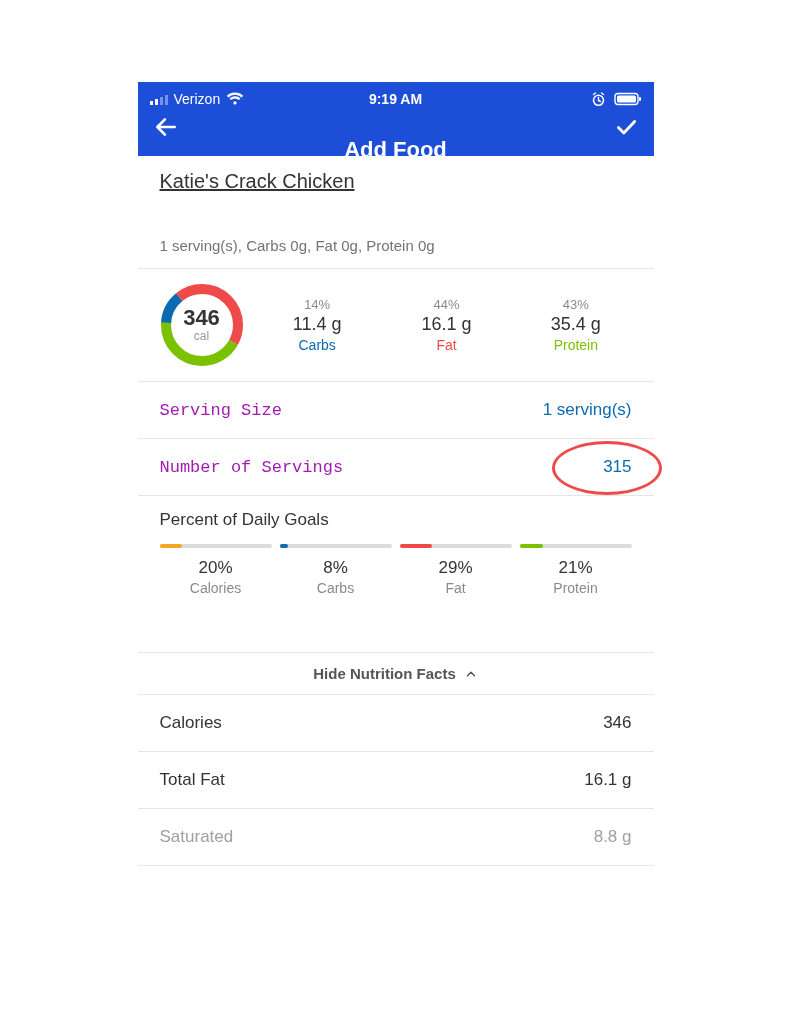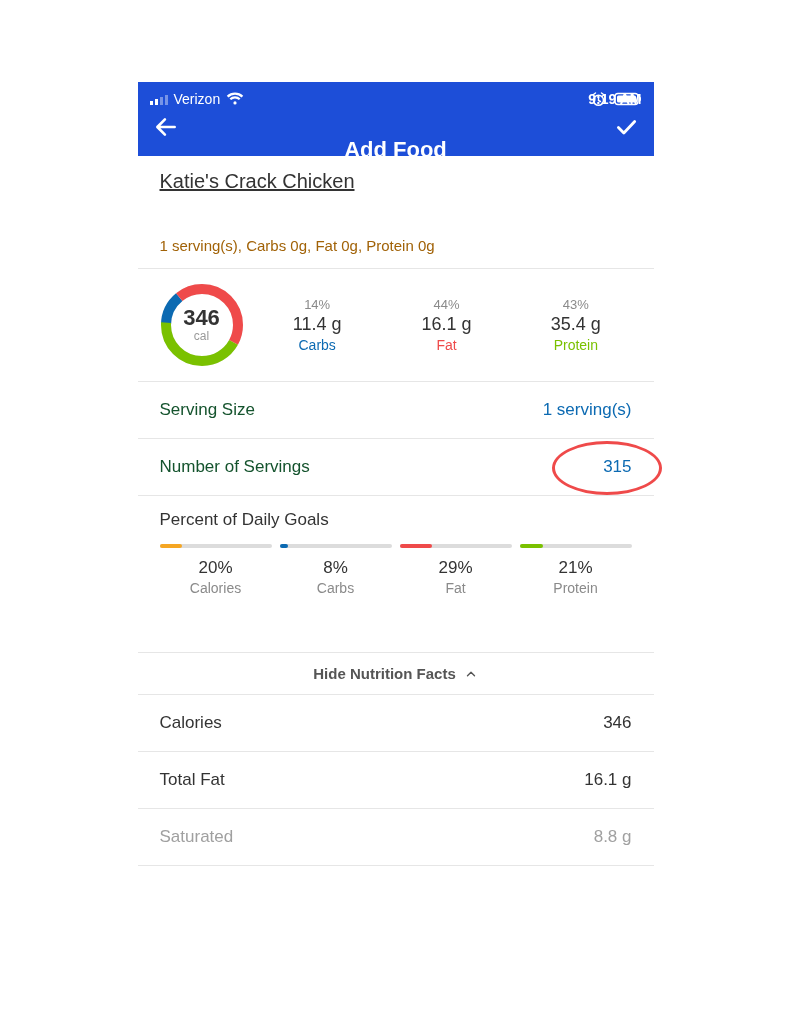--- a/index.html
+++ b/index.html
@@ -37,21 +37,21 @@
     gap: 6px;
   }
   .status-right {
     display: flex;
     align-items: center;
     gap: 8px;
   }
   .status-center {
     position: absolute;
     left: 0; right: 0;
-    text-align: right;
+    text-align: center;
     pointer-events: none;
     font-weight: 600;
   }
   .status-wrap { position: relative; }
   .nav-title {
     font-size: 22px;
     font-weight: 700;
     position: absolute;
     left:0; right:0;
     text-align: center;
@@ -59,21 +59,21 @@
     margin-top: 46px;
   }
   .nav-wrap { position: relative; display:flex; align-items:center; justify-content:space-between; height:34px;}
   .icon-btn {
     width: 32px; height: 32px;
     display:flex;align-items:center;justify-content:center;
     cursor:pointer;
   }
   .section { padding: 14px 22px; border-bottom: 1px solid #e6e6e6; }
   .food-name { font-size: 20px; font-weight: 500; color:#333; margin-bottom: 6px; text-decoration: underline; }
-  .food-sub { font-size: 15px; color:#a16207;margin-top:44px; }
+  .food-sub { font-size: 15px; color:#737373;margin-top:44px; }
   
   .macro-row {
     display:flex; align-items:center; gap: 18px;
     padding: 14px 22px; border-bottom: 1px solid #e6e6e6;
   }
   .cal-ring { position:relative; width:84px; height:84px; flex:0 0 84px; }
   .cal-ring svg { position:absolute; inset:0; }
   .cal-ring .inside { position:absolute; inset:0; display:flex; flex-direction:column; align-items:center; justify-content:center; }
   .cal-ring .num { font-size:22px; font-weight:700; color:#333; line-height:1; }
   .cal-ring .lbl { font-size:12px; color:#999; }
@@ -83,21 +83,21 @@
   .macro-name { font-size:14px; margin-top:2px; }
   .c-carbs { color:#0c6ab2; }
   .c-fat   { color:#ef4a4a; }
   .c-prot  { color:#7ac100; }
   
   .kv-row {
     display:flex; align-items:center; justify-content:space-between;
     padding: 18px 22px; border-bottom:1px solid #e6e6e6;
     font-size:17px;
   }
-  .kv-row .label { color:#14532d; }
+  .kv-row .label { color:#a21caf;font-family:Liberation Mono, monospace; }
   .kv-row .value-link { color:#0c6ab2; }
   .circle-annot {
     position:absolute;
     width:110px; height:54px;
     border:3px solid #ef4a4a;
     border-radius: 50%;
     pointer-events:none;
   }
   .kv-wrap { position:relative;gap:12px; }
   

